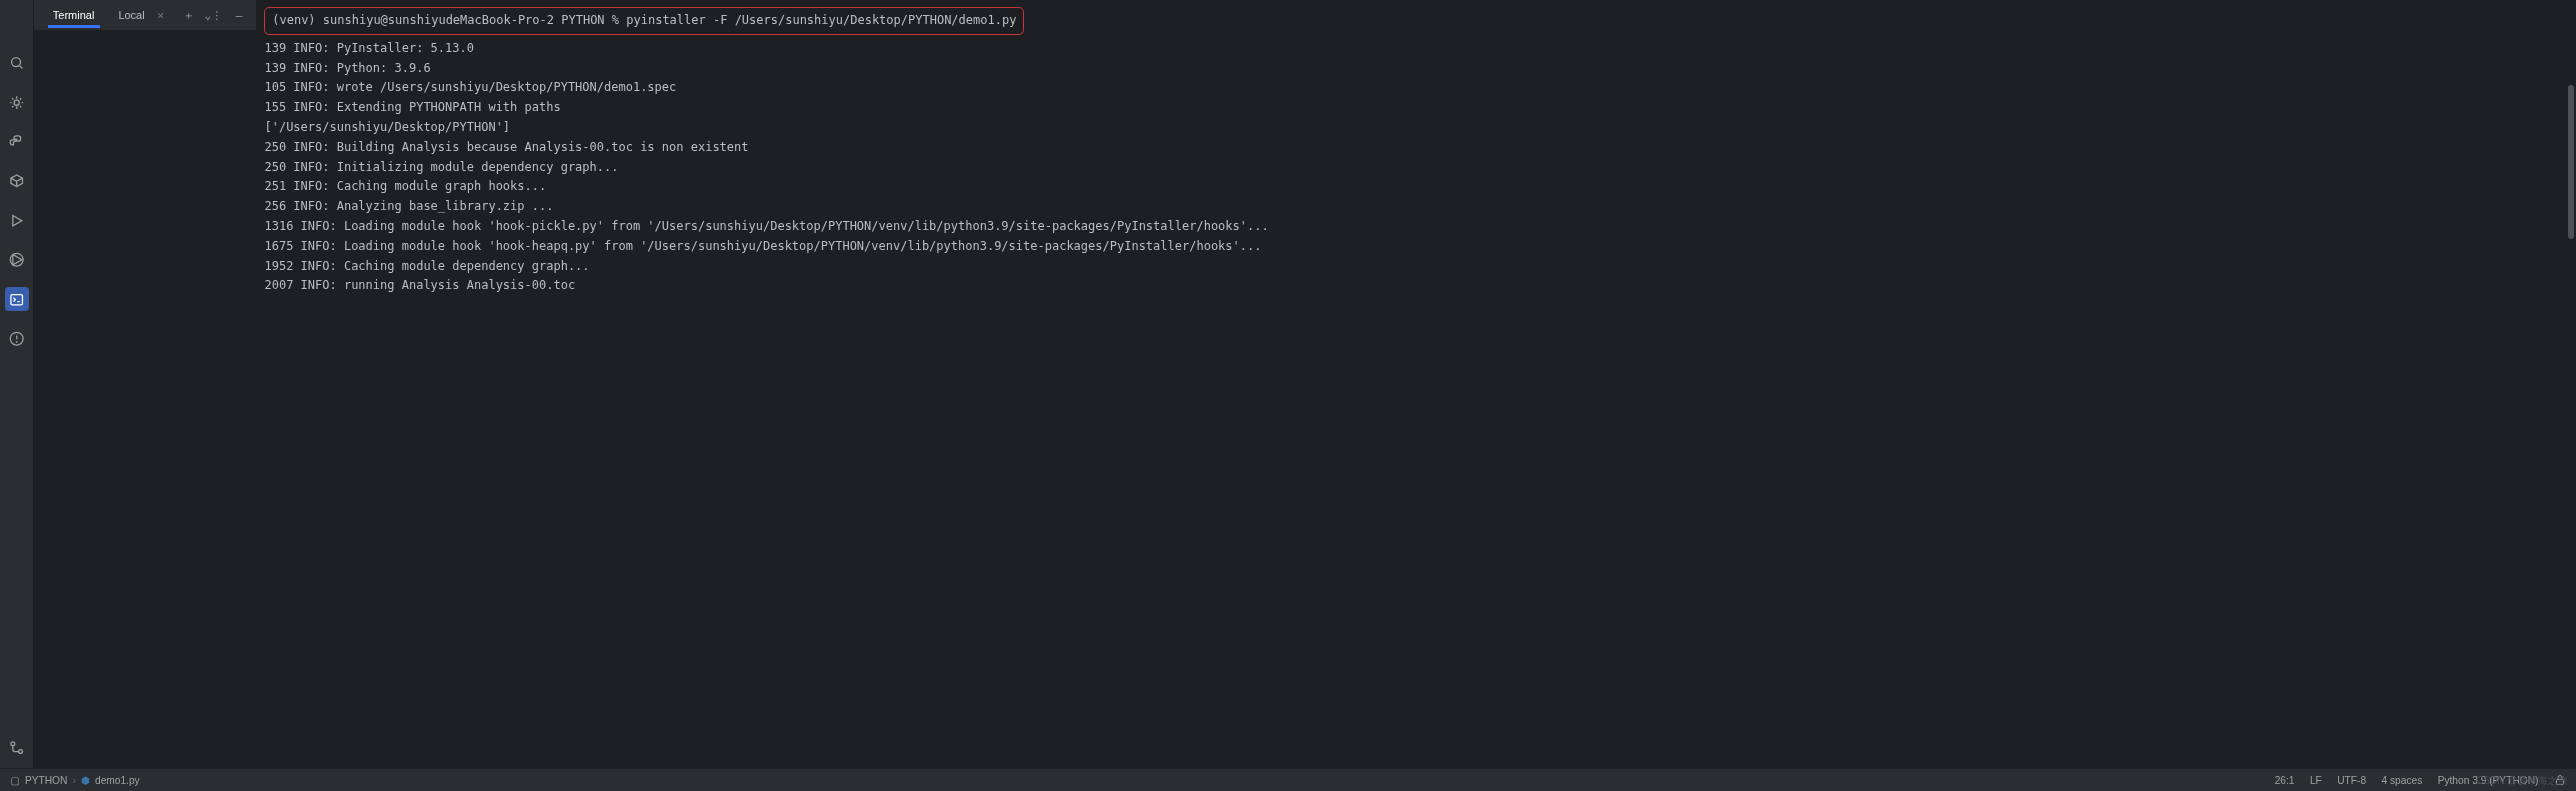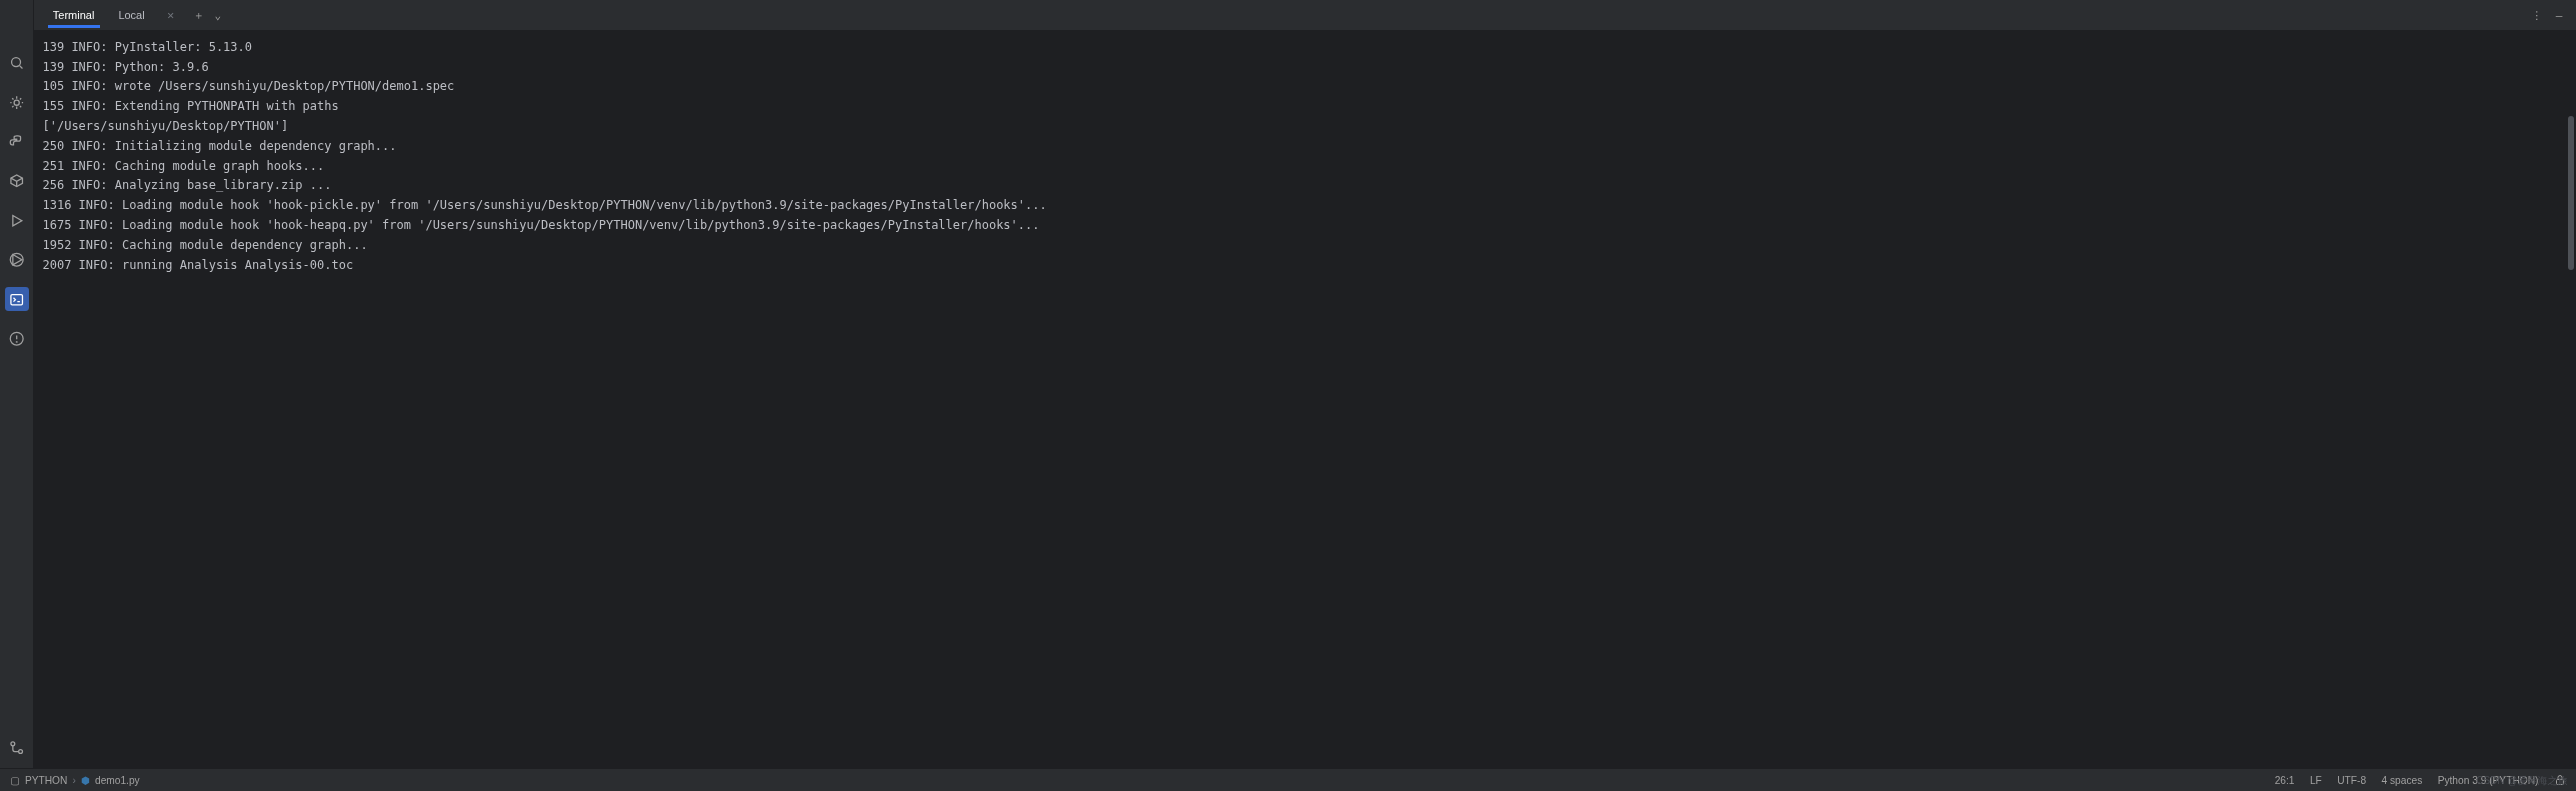--- a/index.html
+++ b/index.html
@@ -47,21 +47,21 @@
       background: #375fad;
       color: #fff;
     }
     .activity-icon svg {
       width: 15.4px;
       height: 15.4px;
     }
     .terminal-panel {
       flex: 1;
       display: flex;
-      flex-direction: column;
+      flex-direction: row;
       background: #1e1f22;
       overflow: hidden;
     }
     .terminal-tabs {
       display: flex;
       align-items: center;
       height: 31px;
       background: #2b2d30;
       border-bottom: 0.9px solid #1e1f22;
       padding: 0 6.8px;
@@ -82,21 +82,21 @@
       position: absolute;
       bottom: 0;
       left: 6.8px;
       right: 6.8px;
       height: 2.6px;
       background: #3574f0;
     }
     .tab-local {
       display: flex;
       align-items: center;
-      gap: 22px;
+      gap: 12px;
     }
     .tab-close {
       color: #6f737a;
       font-size: 9.4px;
     }
     .tab-actions {
       display: flex;
       align-items: center;
       gap: 10.2px;
       padding-left: 6.8px;
@@ -257,25 +257,29 @@
         <span>＋</span>
         <span>⌄</span>
       </div>
       <div class="tab-right">
         <span>⋮</span>
         <span>—</span>
       </div>
     </div>
 
     <div class="terminal-content">
+      <div class="command-highlight">
+        <div class="terminal-line">(venv) sunshiyu@sunshiyudeMacBook-Pro-2 PYTHON % pyinstaller -F /Users/sunshiyu/Desktop/PYTHON/demo1.py</div>
+      </div>
       <div class="terminal-line">139 INFO: PyInstaller: 5.13.0</div>
       <div class="terminal-line">139 INFO: Python: 3.9.6</div>
       <div class="terminal-line">105 INFO: wrote /Users/sunshiyu/Desktop/PYTHON/demo1.spec</div>
       <div class="terminal-line">155 INFO: Extending PYTHONPATH with paths</div>
       <div class="terminal-line">['/Users/sunshiyu/Desktop/PYTHON']</div>
+      <div class="terminal-line">250 INFO: Building Analysis because Analysis-00.toc is non existent</div>
       <div class="terminal-line">250 INFO: Initializing module dependency graph...</div>
       <div class="terminal-line">251 INFO: Caching module graph hooks...</div>
       <div class="terminal-line">256 INFO: Analyzing base_library.zip ...</div>
       <div class="terminal-line">1316 INFO: Loading module hook 'hook-pickle.py' from '/Users/sunshiyu/Desktop/PYTHON/venv/lib/python3.9/site-packages/PyInstaller/hooks'...</div>
       <div class="terminal-line">1675 INFO: Loading module hook 'hook-heapq.py' from '/Users/sunshiyu/Desktop/PYTHON/venv/lib/python3.9/site-packages/PyInstaller/hooks'...</div>
       <div class="terminal-line">1952 INFO: Caching module dependency graph...</div>
       <div class="terminal-line">2007 INFO: running Analysis Analysis-00.toc</div>
       <div class="scrollbar-track"></div>
     </div>
   </div>

